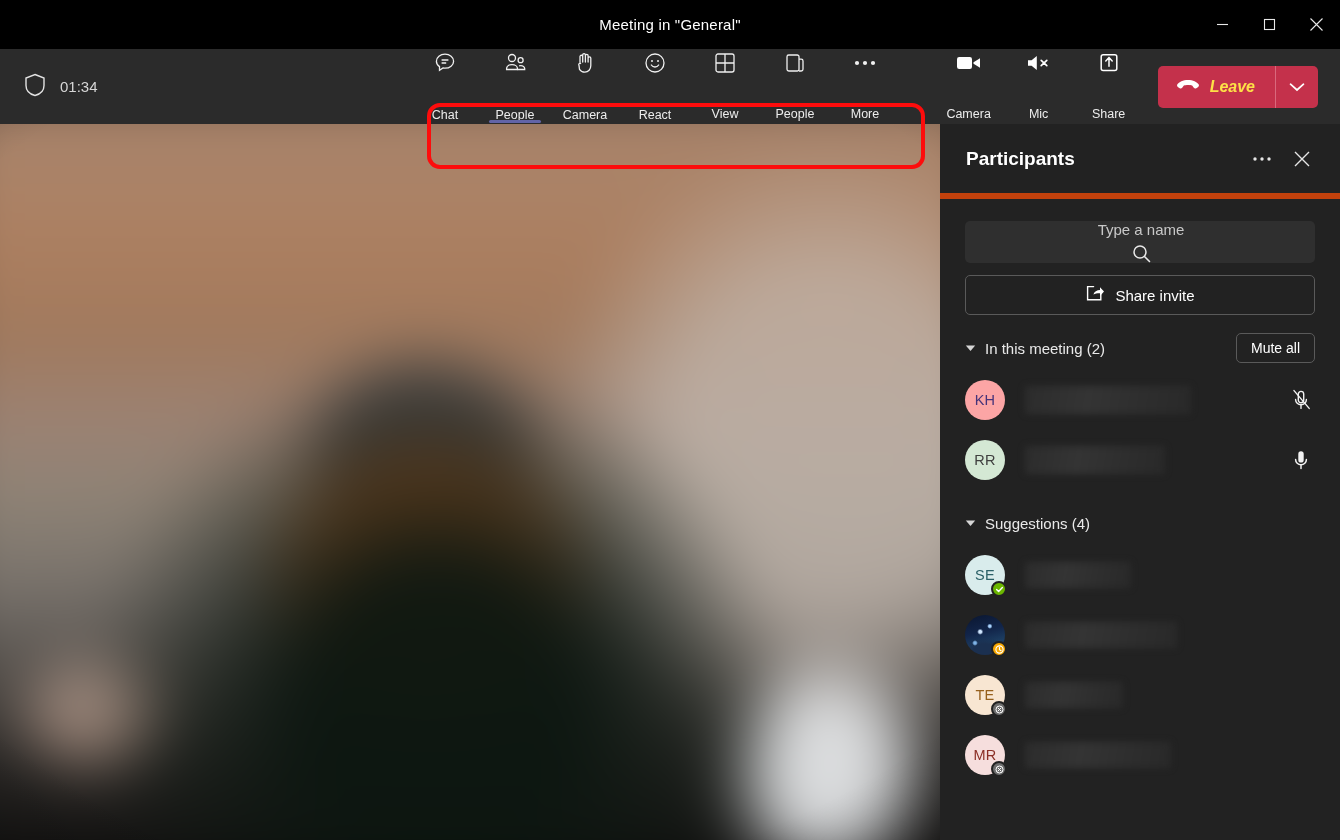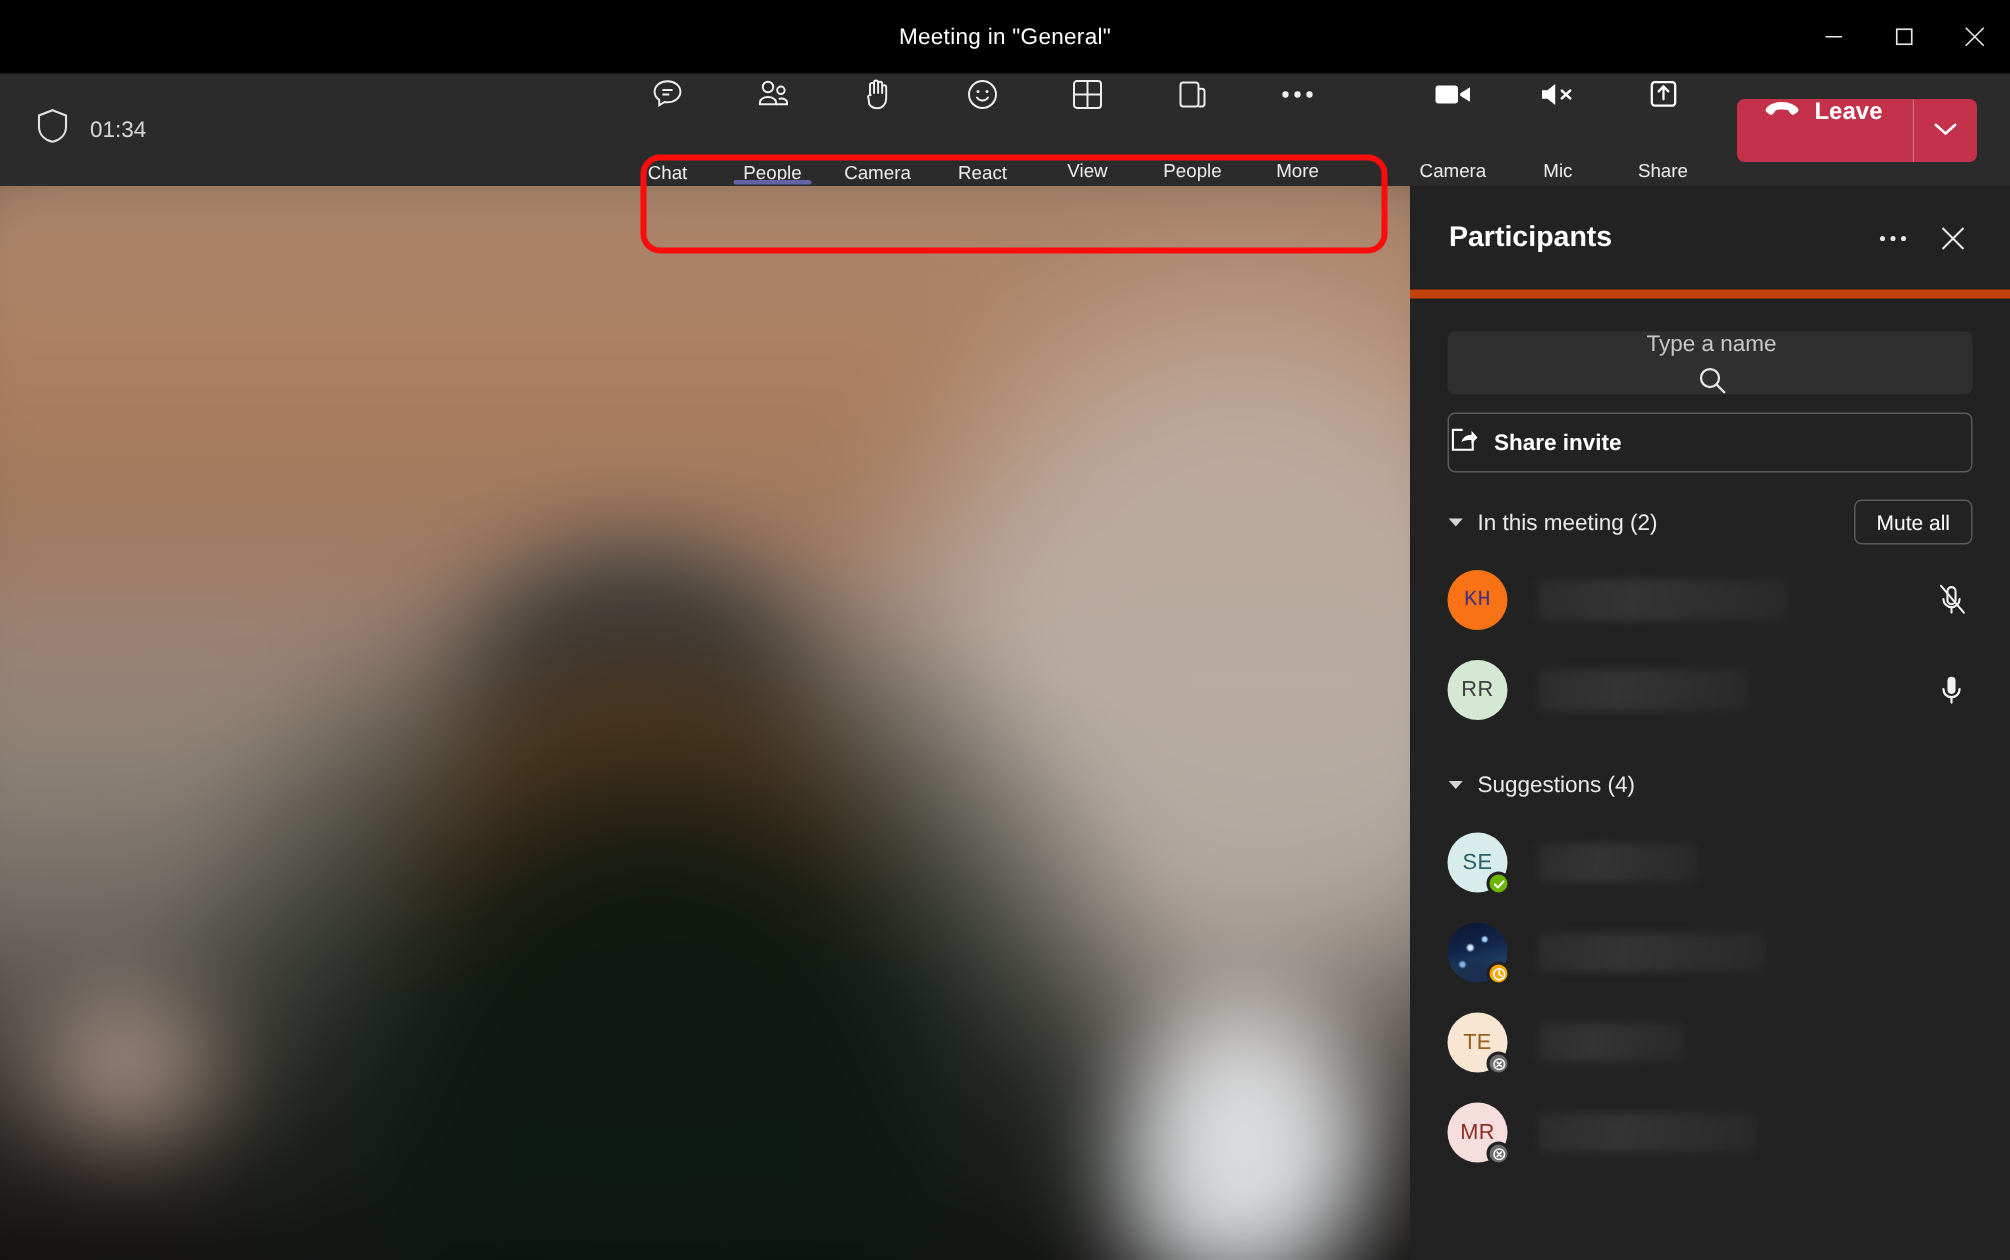--- a/index.html
+++ b/index.html
@@ -52,23 +52,23 @@
 
   
   .highlight-box {
     position: absolute; left: 427px; top: 54px; width: 498px; height: 66px;
     border: 4px solid #fd0c0c; border-radius: 13px; pointer-events: none; z-index: 5;
   }
 
   
   .leave-group { display: flex; align-items: stretch; height: 42px; margin-left: 14px; }
   .leave-btn {
-    background: #c4314b; color: #ffffff; border-radius: 5px 0 0 5px;
-    display: flex; gap: 10px; padding: 0 20px 0 18px;
-    font-size: 16px; font-weight: bold;
+    background: #c4314b; color: #fde047; border-radius: 5px 0 0 5px;
+    display: flex; align-items: center; gap: 10px; padding: 0 20px 0 18px;
+    font-size: 16px; font-weight: bold; font-style: italic;
   }
   .leave-sep { width: 1px; background: #d9697d; }
   .leave-caret {
     background: #c4314b; color: #fff; border-radius: 0 5px 5px 0;
     width: 42px; display: flex; align-items: center; justify-content: center;
   }
 
   
   .stage {
     position: absolute; left: 0; top: 124px; width: 940px; height: 716px;
@@ -119,22 +119,22 @@
 
   .search-box {
     height: 42px; background: #2f2f2f; border-radius: 5px;
     display: flex; align-items: center; padding: 0 14px 0 16px; flex-direction: column;
   }
   .search-box .ph { color: #c8c8c8; font-size: 15px; flex: 1; }
   .search-box .mag { color: #e8e8e8; display: flex; }
 
   .share-invite {
     margin-top: 12px; height: 40px; border: 1px solid #5a5a5a; border-radius: 5px;
-    display: flex; align-items: center; justify-content: flex-start; gap: 10px;
-    color: #ffffff; font-size: 15px; font-weight: bold;
+    display: flex; align-items: center; justify-content: center; gap: 10px;
+    color: #ffffff; font-size: 15px; font-weight: normal;
   }
 
   .section-row {
     margin-top: 17px; display: flex; align-items: center; height: 32px;
   }
   .caret { color: #d6d6d6; margin-right: 9px; display: flex; }
   .section-label { color: #e9e9e9; font-size: 15px; }
   .mute-all {
     margin-left: auto; border: 1px solid #5a5a5a; border-radius: 5px;
     padding: 6px 14px; color: #ffffff; font-size: 14px; font-weight: normal;
@@ -395,21 +395,21 @@
           <svg width="11" height="8" viewBox="0 0 11 8">
               <path d="M0.8 1.6h9.4L5.5 7z" fill="#d6d6d6"></path>
             </svg>
         </span>
         <span class="section-label">In this meeting (2)</span>
         <span class="mute-all">Mute all</span>
       </div>
 
       <div class="plist">
         <div class="prow">
-          <div class="avatar" style="background:#f97316;color:#46337a;font-family:Liberation Mono, monospace;">
+          <div class="avatar" style="background:#fca5a5;color:#46337a;">
             <span>KH</span>
           </div>
           <div class="name-redacted" style="width:166px;"></div>
           <span class="mic-state">
             <svg width="20" height="22" viewBox="0 0 20 22">
               <path d="M10 2.4a2.7 2.7 0 012.7 2.7v6a2.7 2.7 0 01-5.4 0v-6A2.7 2.7 0 0110 2.4z" fill="none" stroke="#f2f2f2" stroke-width="1.4"></path>
               <path d="M4.6 10.4c0 3 2.4 5.4 5.4 5.4s5.4-2.4 5.4-5.4" fill="none" stroke="#f2f2f2" stroke-width="1.4" stroke-linecap="round"></path>
               <path d="M10 15.8v3.6" stroke="#f2f2f2" stroke-width="1.4" stroke-linecap="round"></path>
               <path d="M3 1.6 18.2 19.4" stroke="#f2f2f2" stroke-width="1.4" stroke-linecap="round"></path>
             </svg>

